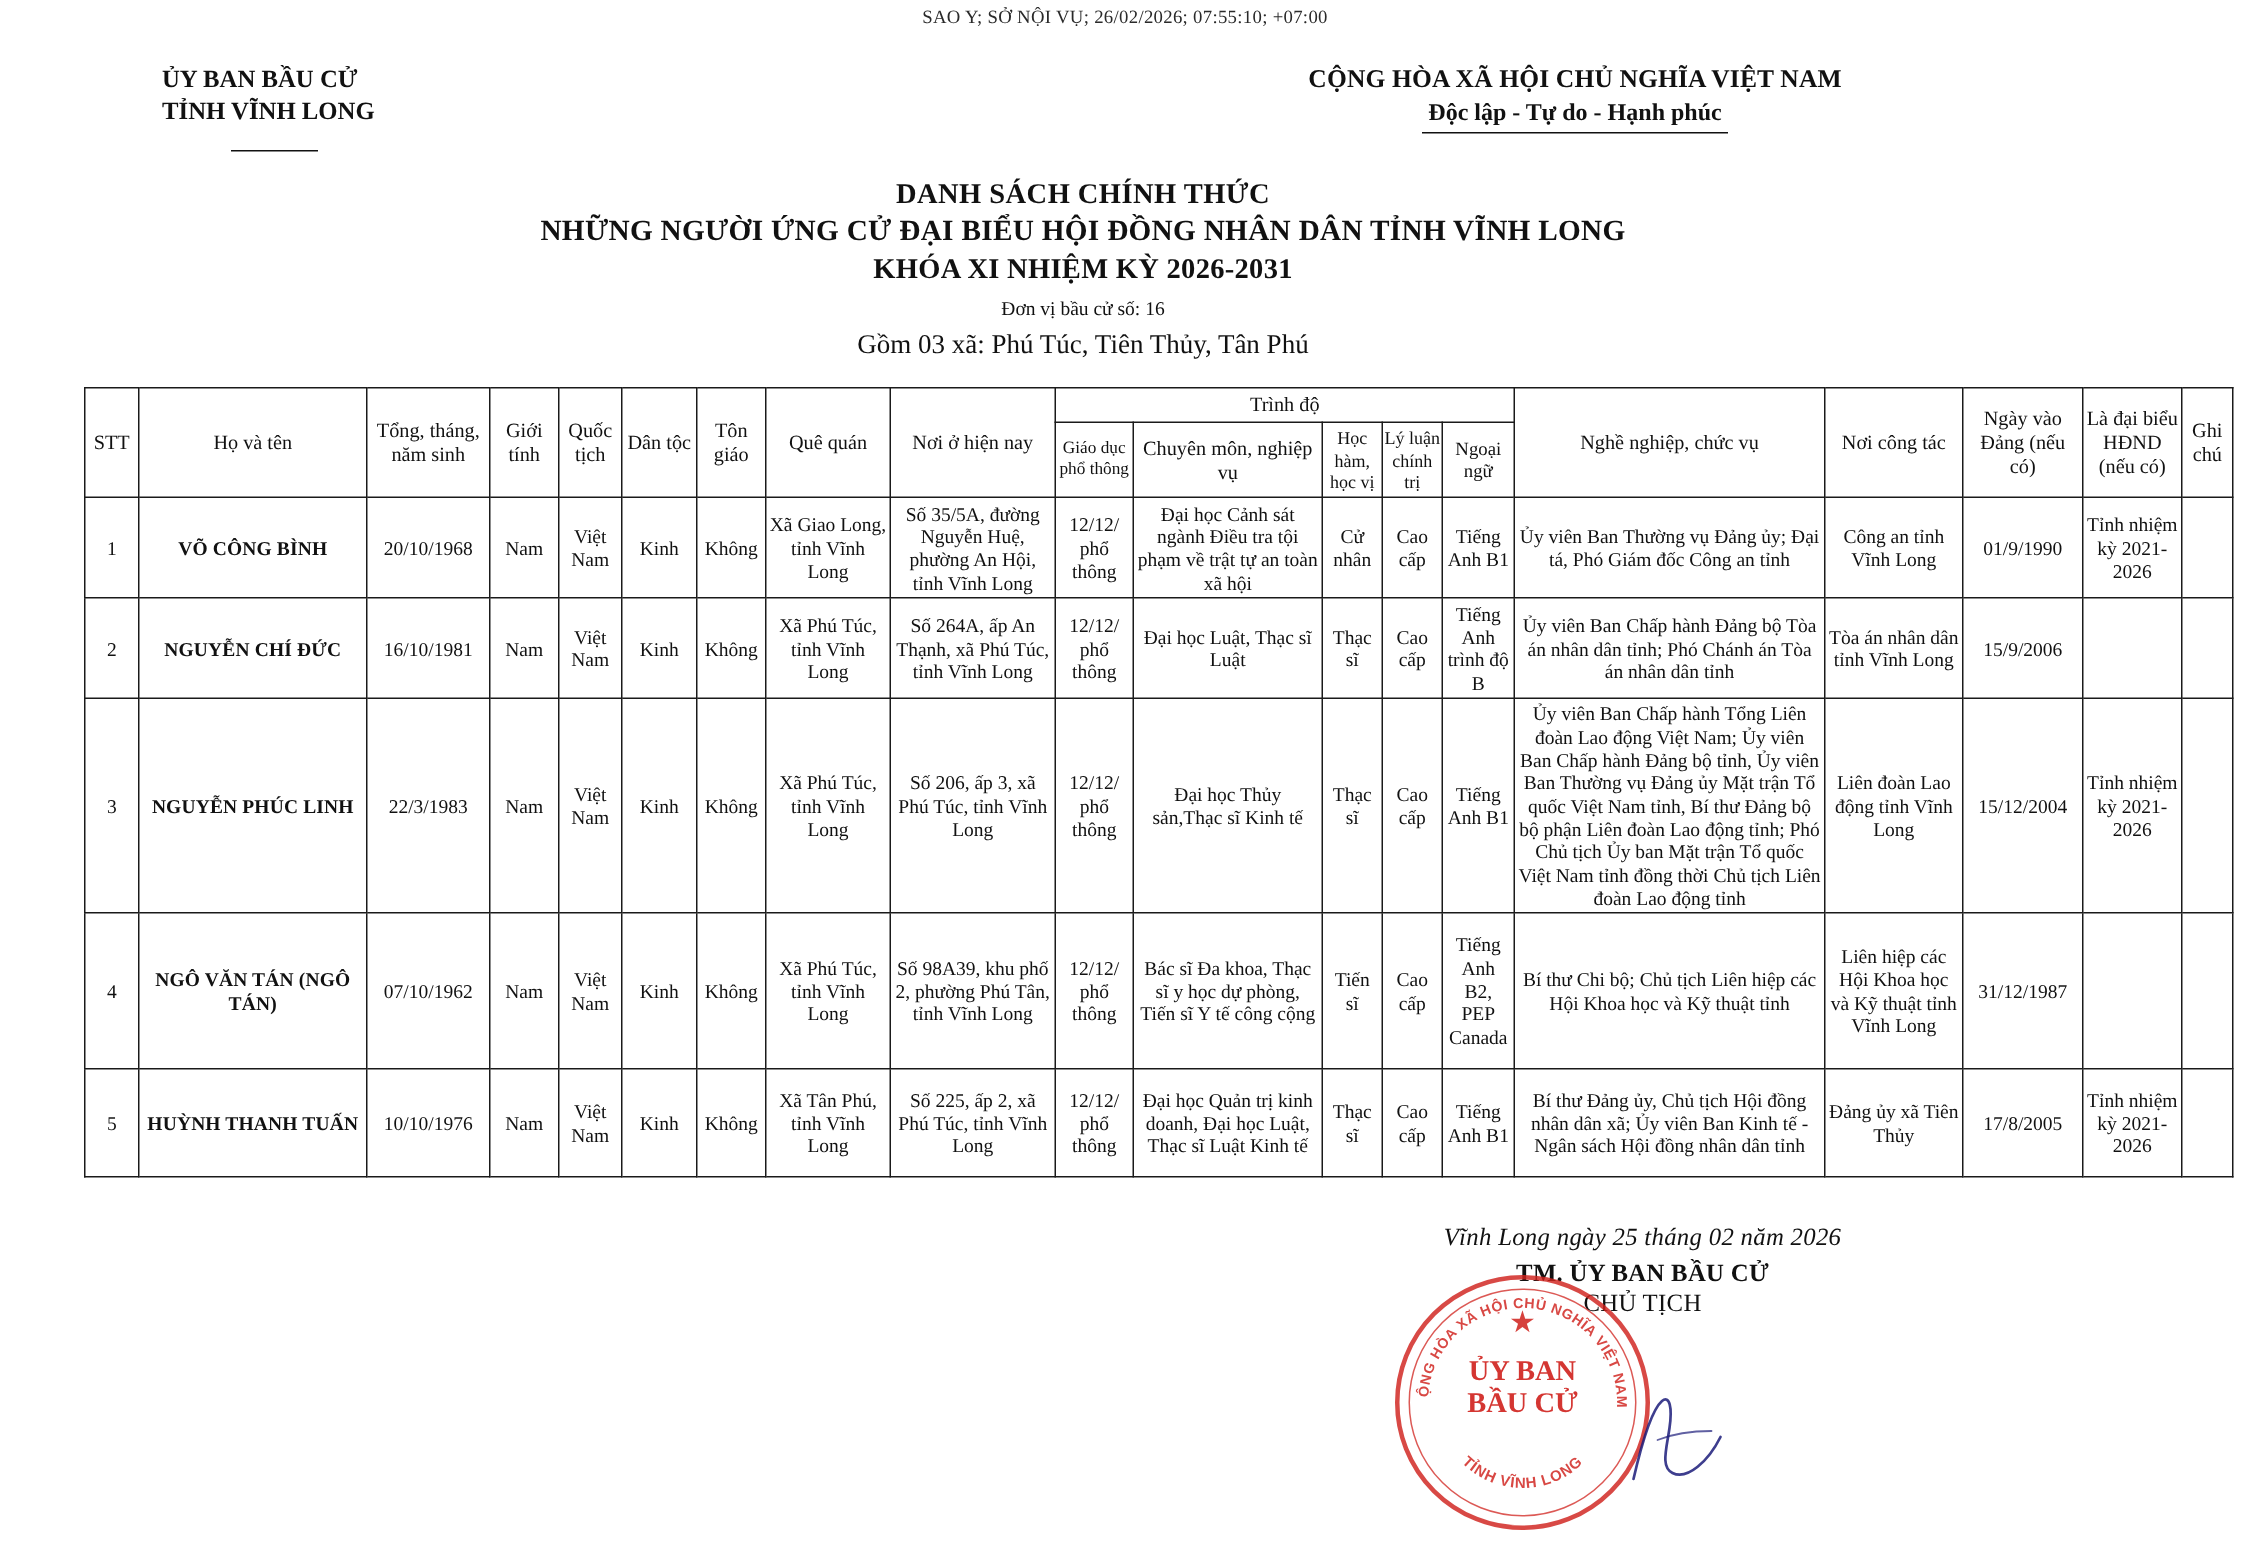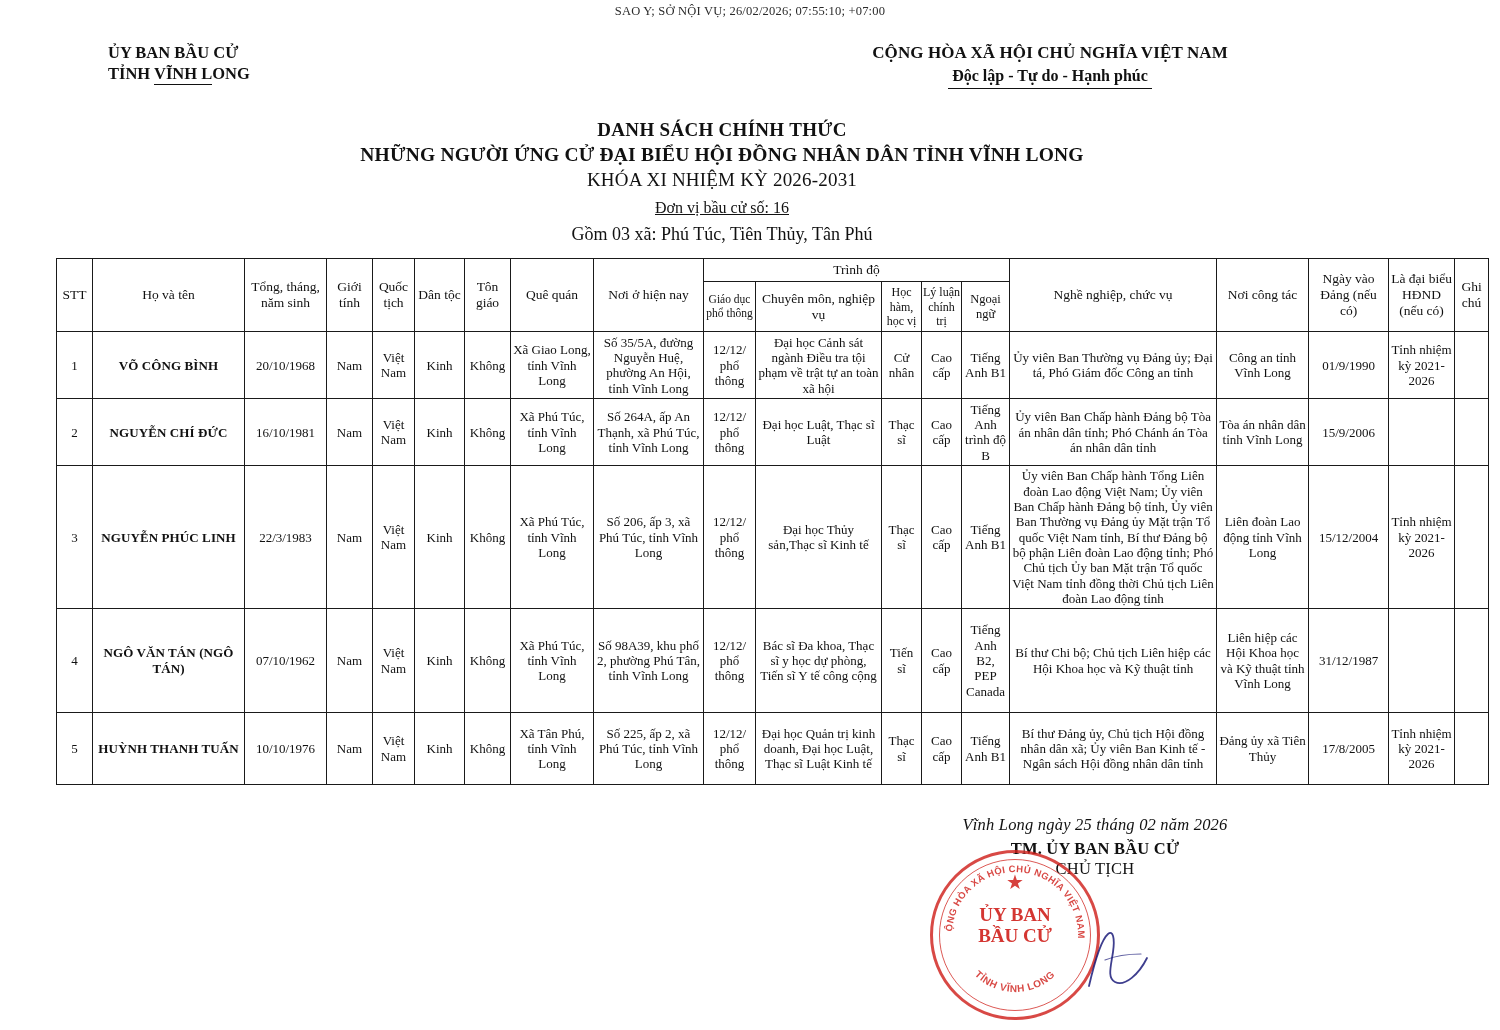--- a/index.html
+++ b/index.html
@@ -46,21 +46,21 @@
     left: 108px;
     top: 0;
     text-align: left;
     font-weight: bold;
     font-size: 16.5px;
     line-height: 1.28;
   }
   .lh-left .line2 { position: relative; display: inline-block; }
   .lh-left .underl {
     border-bottom: 1.6px solid #111;
-    padding-bottom: 1px;
+    padding-bottom: 17px;
   }
   .lh-right {
     position: absolute;
     left: 790px;
     top: 0;
     width: 520px;
     text-align: center;
     font-weight: bold;
     line-height: 1.3;
   }
@@ -87,30 +87,29 @@
     letter-spacing: 0.3px;
     line-height: 1.25;
   }
   .title-block .t2 {
     font-weight: bold;
     font-size: 19.5px;
     letter-spacing: 0.2px;
     line-height: 1.3;
   }
   .title-block .t3 {
-    font-weight: normal;
+    font-weight: bold;
     font-size: 19px;
     letter-spacing: 0.2px;
     line-height: 1.35;
   }
   .title-block .t4 {
-    font-size: 16px;
+    font-size: 13px;
     line-height: 1.55;
     margin-top: 3px;
-    text-decoration: underline;
   }
   .title-block .t5 {
     font-size: 18px;
     line-height: 1.5;
   }
 
   
   .tbl-wrap {
     position: absolute;
     top: 258px;

